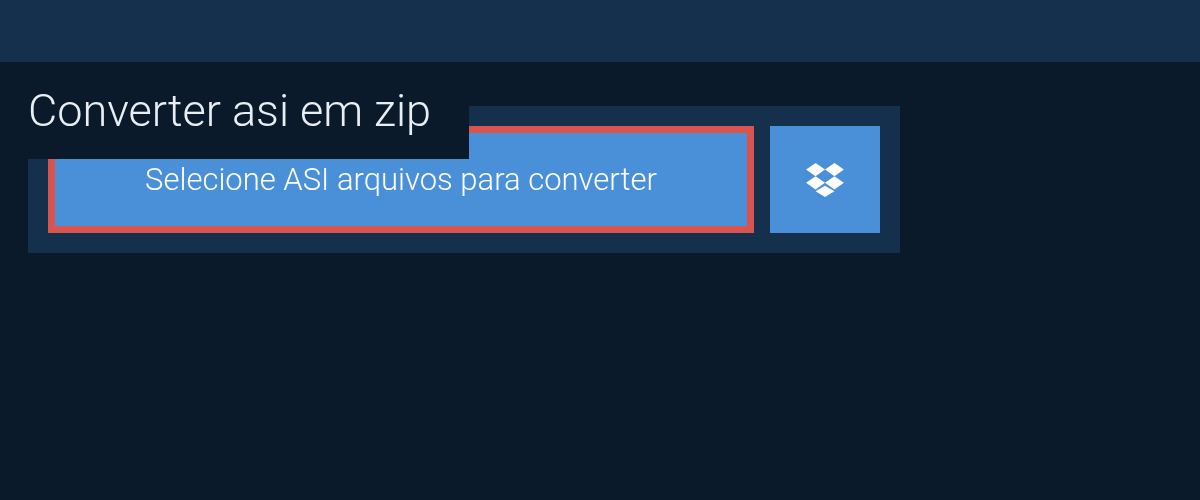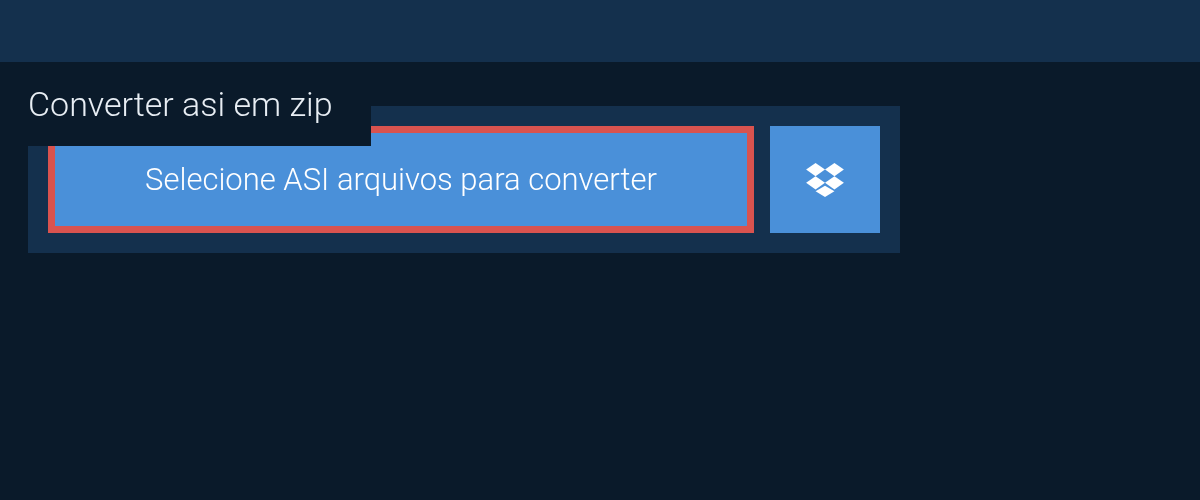--- a/index.html
+++ b/index.html
@@ -18,21 +18,21 @@
     .tab-container {
       position: relative;
     }
     .tab {
       position: absolute;
       top: 0;
       left: 0;
       background: #0a1a2a;
       padding: 22px 38px 22px 28px;
       color: #e8eef4;
-      font-size: 34px;
+      font-size: 45px;
       font-weight: 300;
     }
     .main-panel {
       margin-top: 44px;
       margin-left: 28px;
       width: 872px;
       background: #14304d;
       padding: 20px;
     }
     .button-row {

